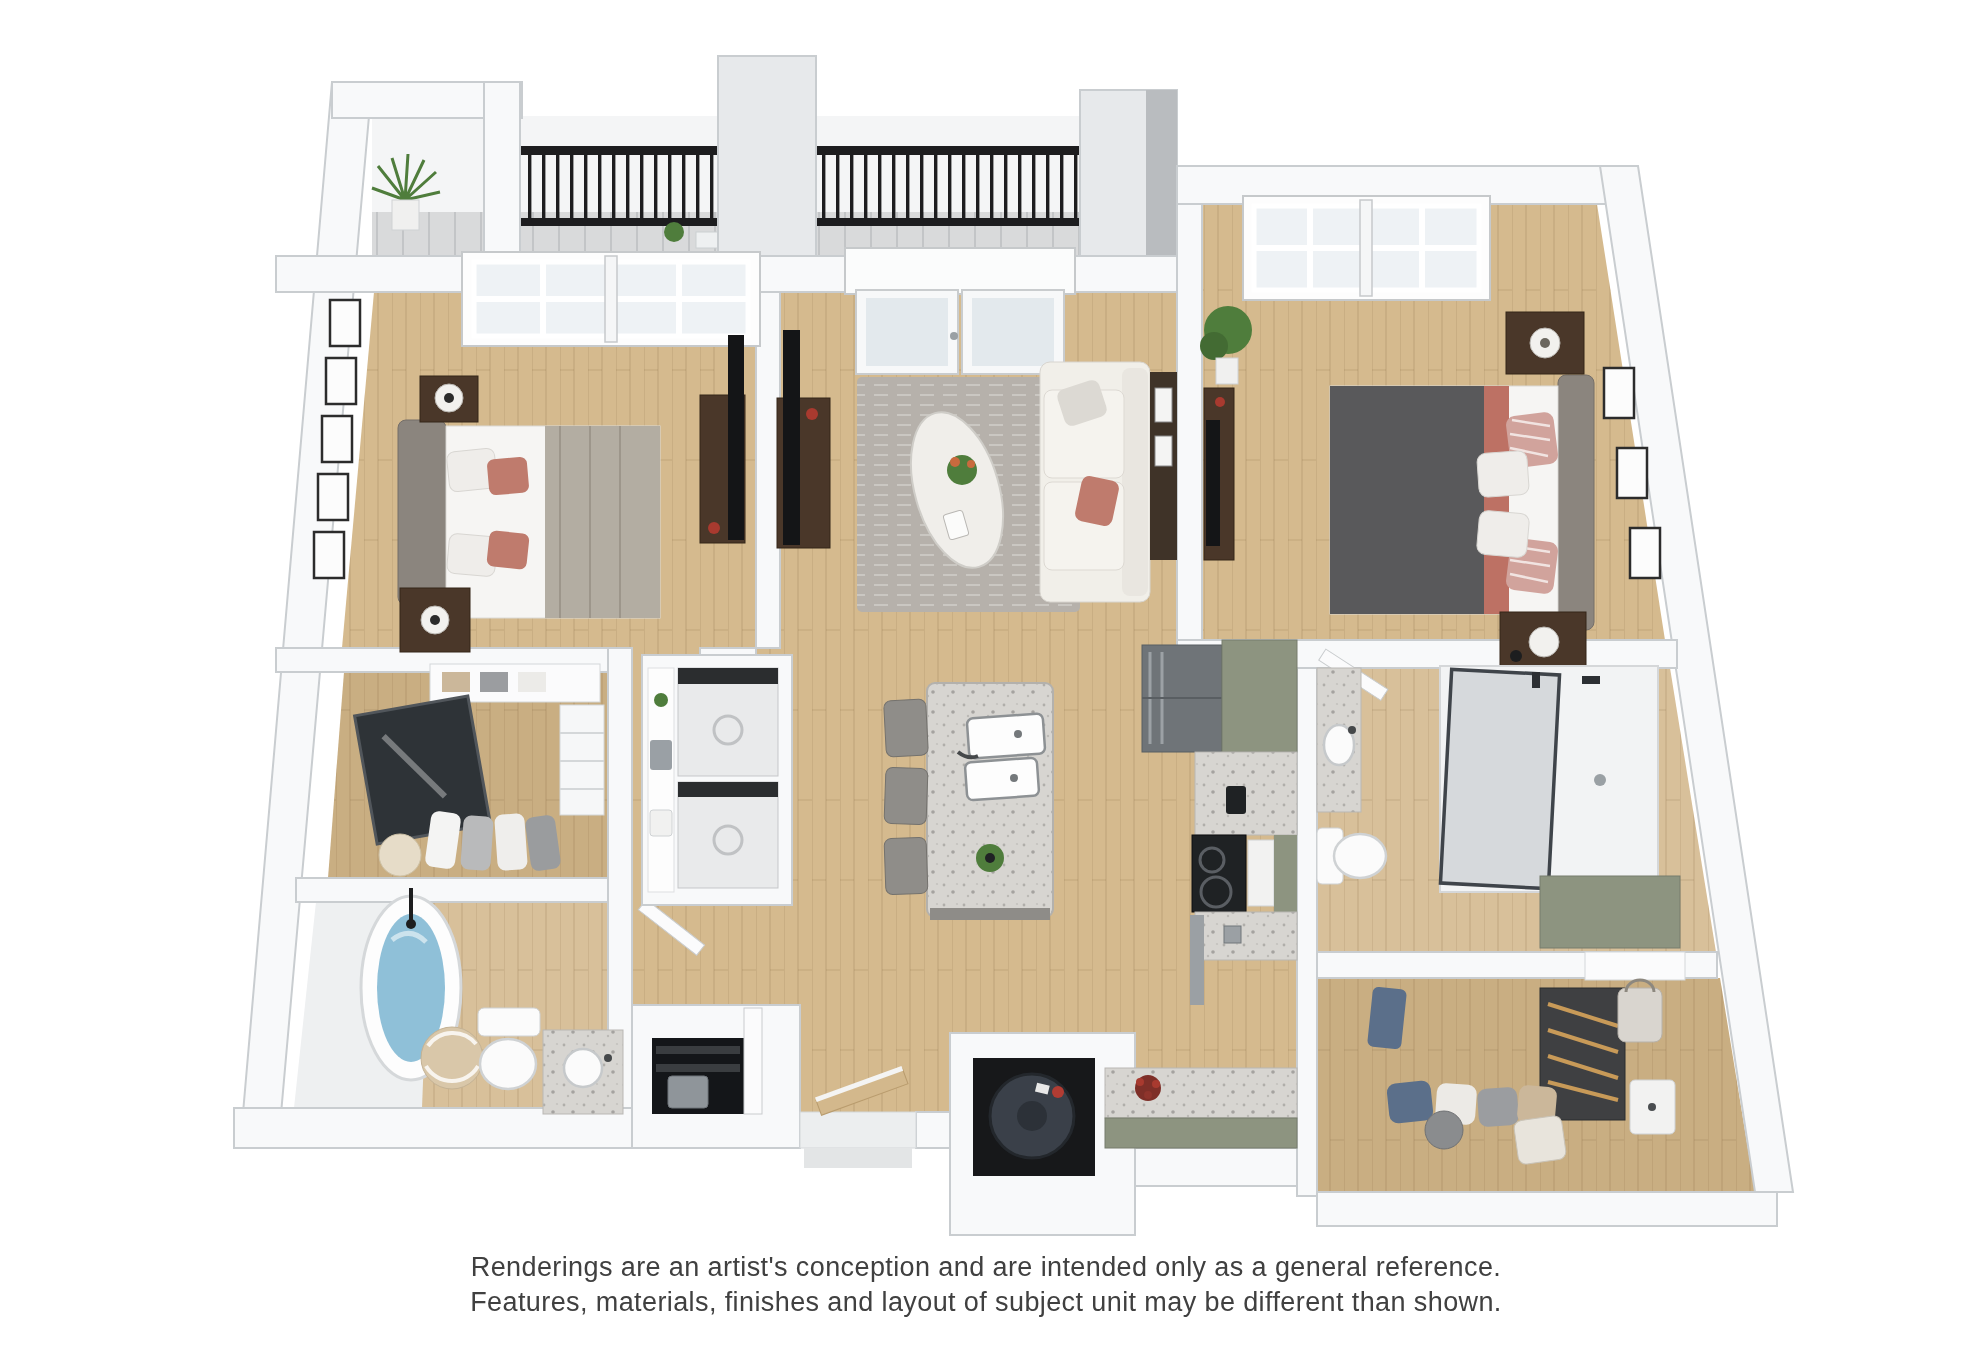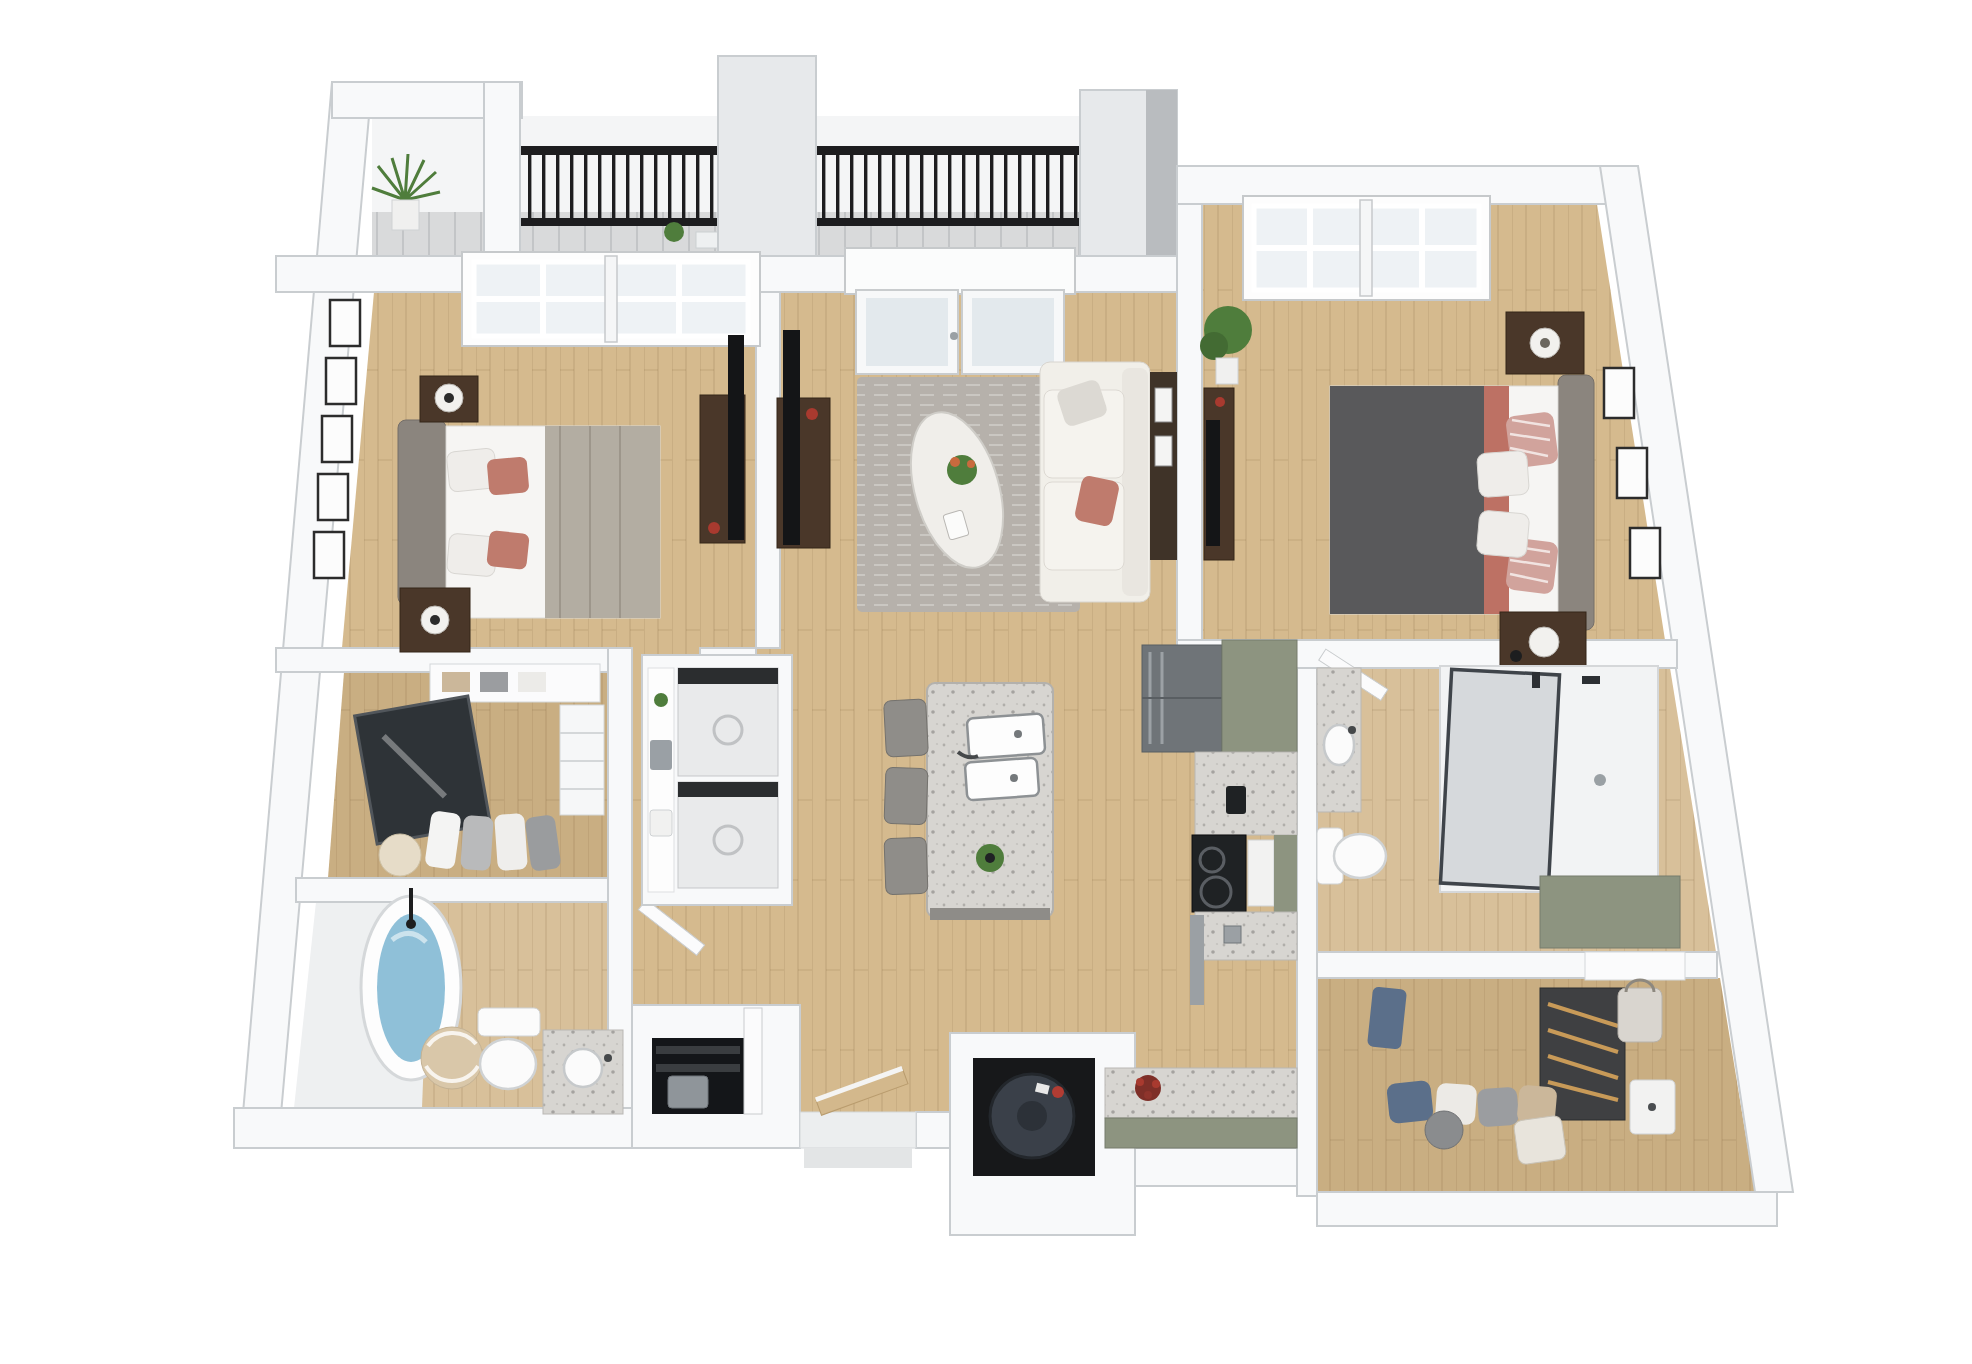--- a/index.html
+++ b/index.html
@@ -382,14 +382,18 @@
     </g>
     <rect x="1618" y="988" width="44" height="54" rx="8" fill="#d9d5cf" stroke="#b7b2aa"></rect>
     <path d="M1626 992 a14 12 0 0 1 28 0" stroke="#8d887f" stroke-width="3" fill="none"></path>
     <rect x="1630" y="1080" width="45" height="54" rx="5" fill="#f2f2f1" stroke="#cfd2d4"></rect>
     <circle cx="1652" cy="1107" r="4" fill="#4a4d50"></circle>
     <circle cx="1444" cy="1130" r="19" fill="#8a8c8e" stroke="#6f7173"></circle>
     <rect x="1516" y="1118" width="48" height="44" rx="8" fill="#e8e4dc" stroke="#c9c3b7" transform="rotate(-8 1540 1140)"></rect>
   </g>
 </svg>
 
-
+<div class="caption">
+  <div>Renderings are an artist's conception and are intended only as a general reference.</div>
+  <div>Features, materials, finishes and layout of subject unit may be different than shown.</div>
 </div>
 
+</div>
+
 </body></html>

